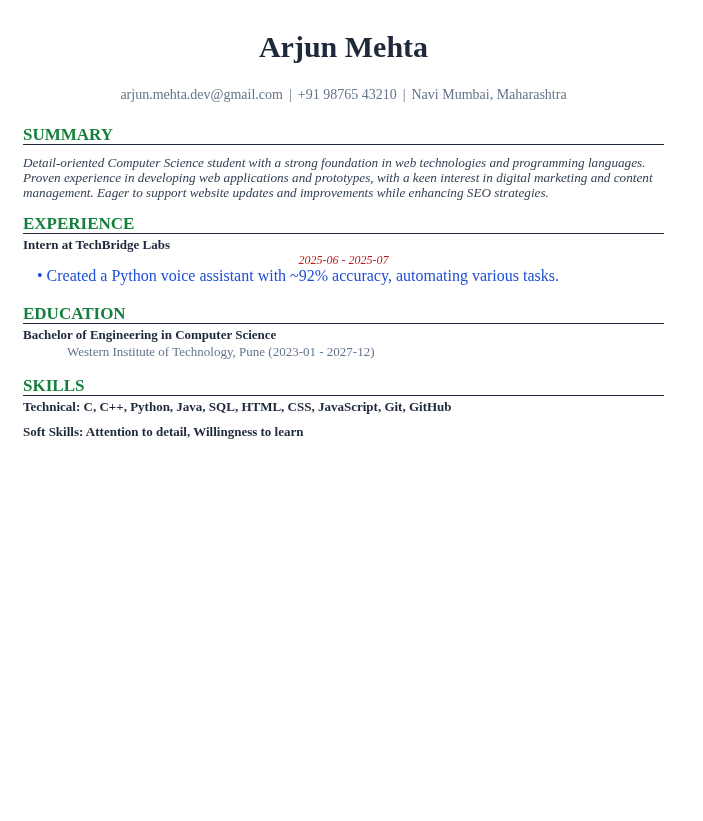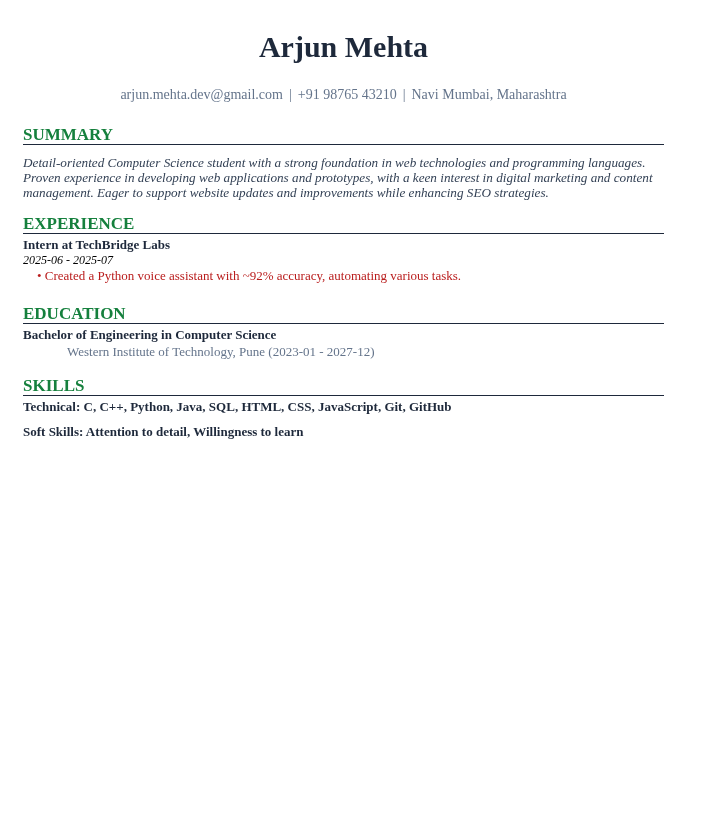--- a/index.html
+++ b/index.html
@@ -5,22 +5,22 @@
   html, body { margin: 0; padding: 0; background: #ffffff; }
   body { width: 703px; height: 821px; position: relative; font-family: "Liberation Serif", serif; color: #1e293b; }
   .page { position: absolute; left: 23px; top: 0; width: 641px; }
   .name { position: absolute; left: 0; width: 641px; top: 30px; text-align: center; font-size: 30px; font-weight: bold; color: #1e293b; }
   .contact { position: absolute; left: 0; width: 641px; top: 87px; text-align: center; font-size: 14px; color: #64748b; }
   .contact .sep { margin: 0 6px; }
   .section { position: absolute; left: 0; width: 641px; }
   .section-title { font-size: 17px; font-weight: bold; color: #15803d; line-height: 18px; border-bottom: 1.5px solid #1e293b; padding-bottom: 0; }
   .summary-text { font-style: italic; font-size: 13.2px; line-height: 15px; color: #334155; margin-top: 10px; }
   .item-title { font-weight: bold; font-size: 13px; line-height: 17px; color: #1e293b; margin-top: 2px; }
-  .date { font-style: italic; font-size: 12px; color: #000000; line-height: 15px; }
-  .bullet { font-size: 13px; color: #b91c1c; padding-left: 14px; line-height: 15px; }
+  .date { font-style: italic; font-size: 12px; color: #b91c1c; line-height: 15px; text-align: center; }
+  .bullet { font-size: 16px; color: #1d4ed8; padding-left: 14px; line-height: 15px; }
   .edu-sub { font-size: 13px; color: #64748b; line-height: 17px; margin-left: 44px; }
   .skill { font-weight: bold; font-size: 13px; line-height: 17px; color: #1e293b; margin-top: 2px; }
   .skill + .skill { margin-top: 8px; }
 </style>
 </head>
 <body>
 
 <div class="page">
   <div class="name">Arjun Mehta</div>
   <div class="contact">

